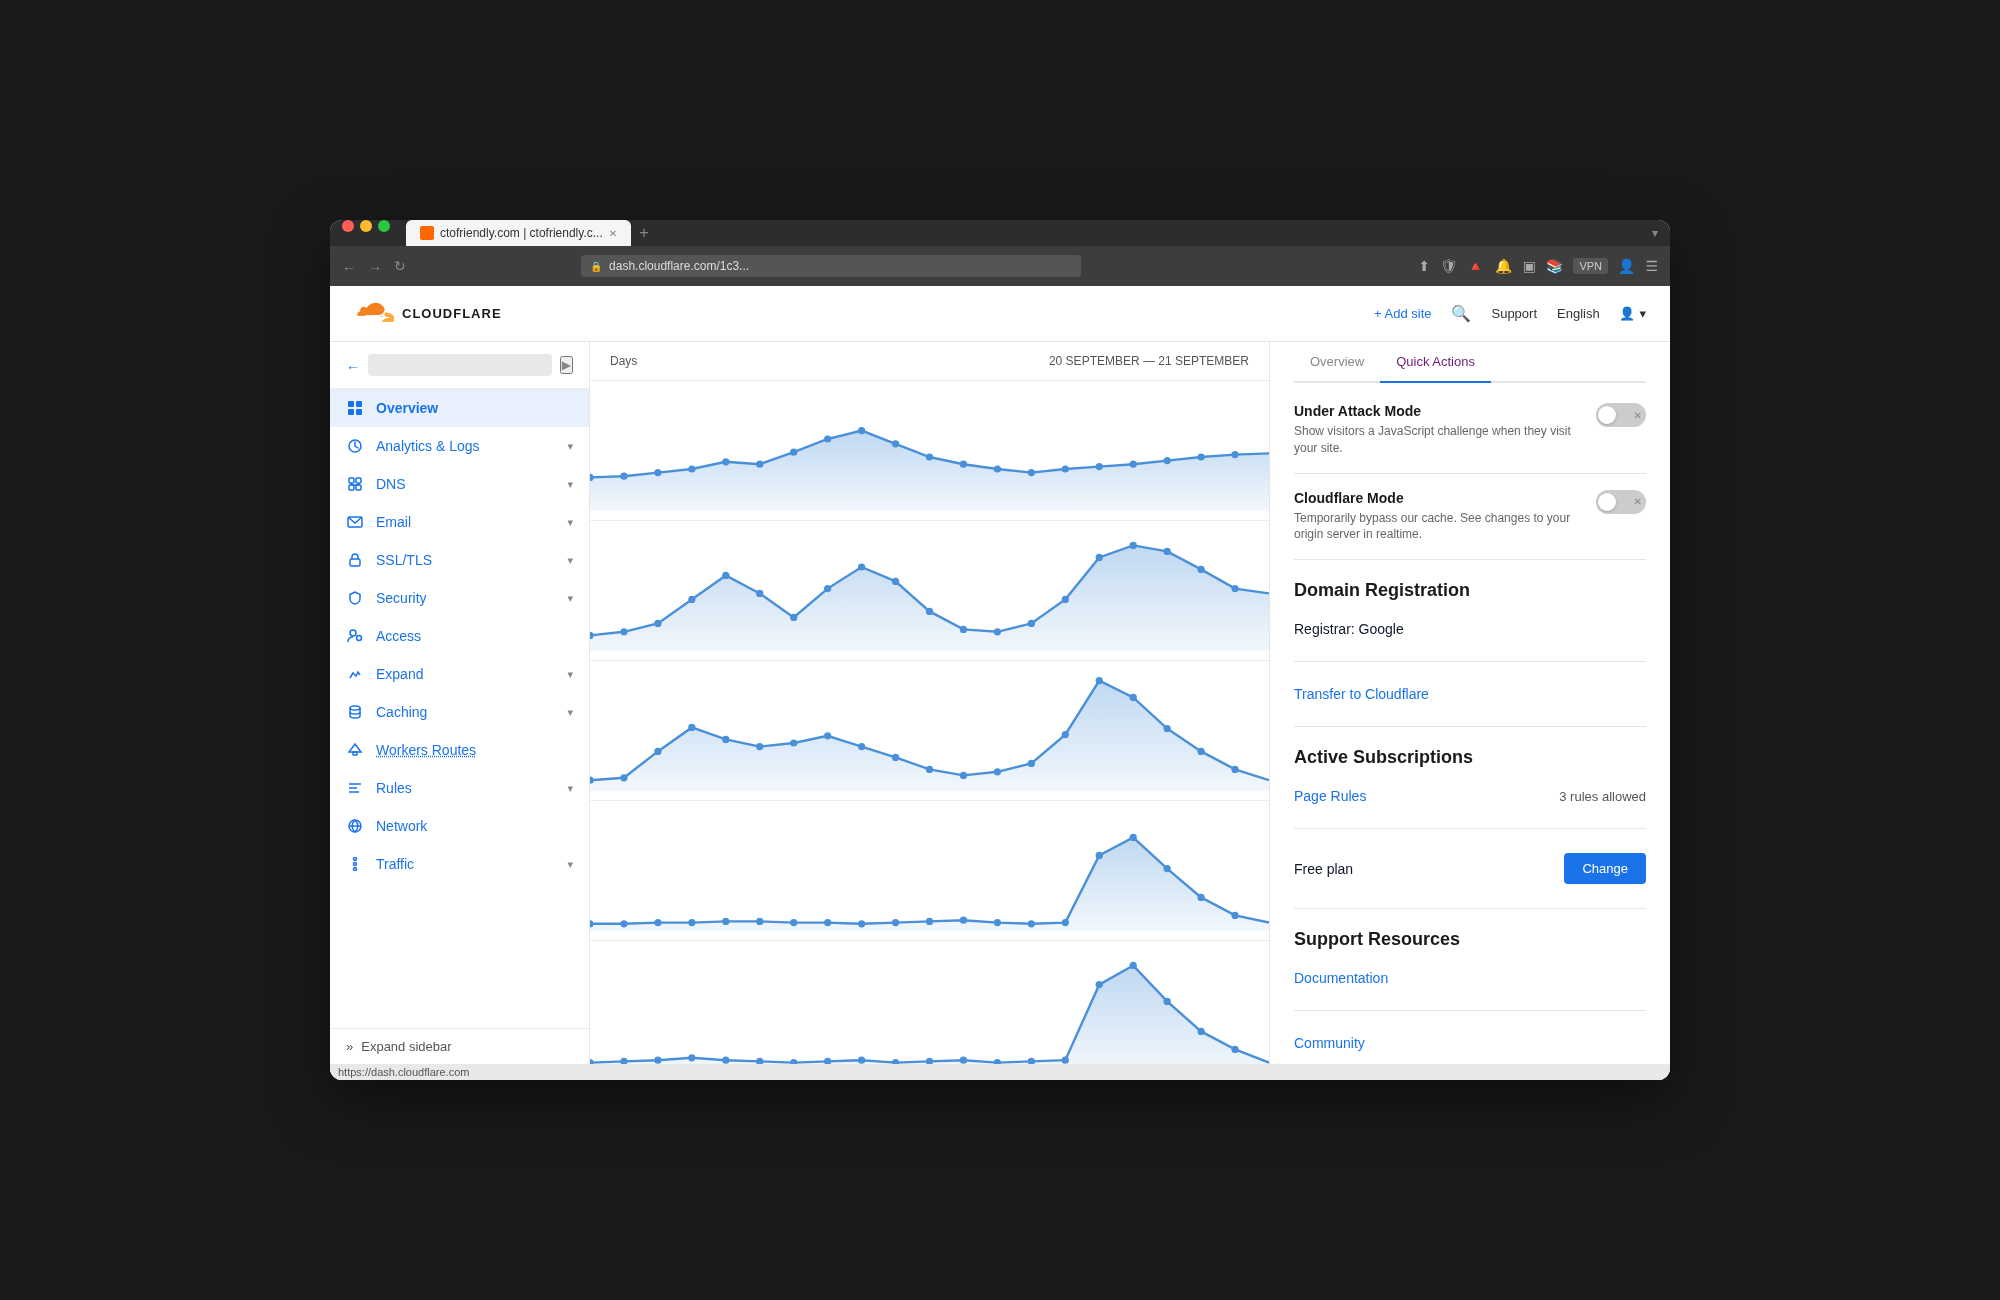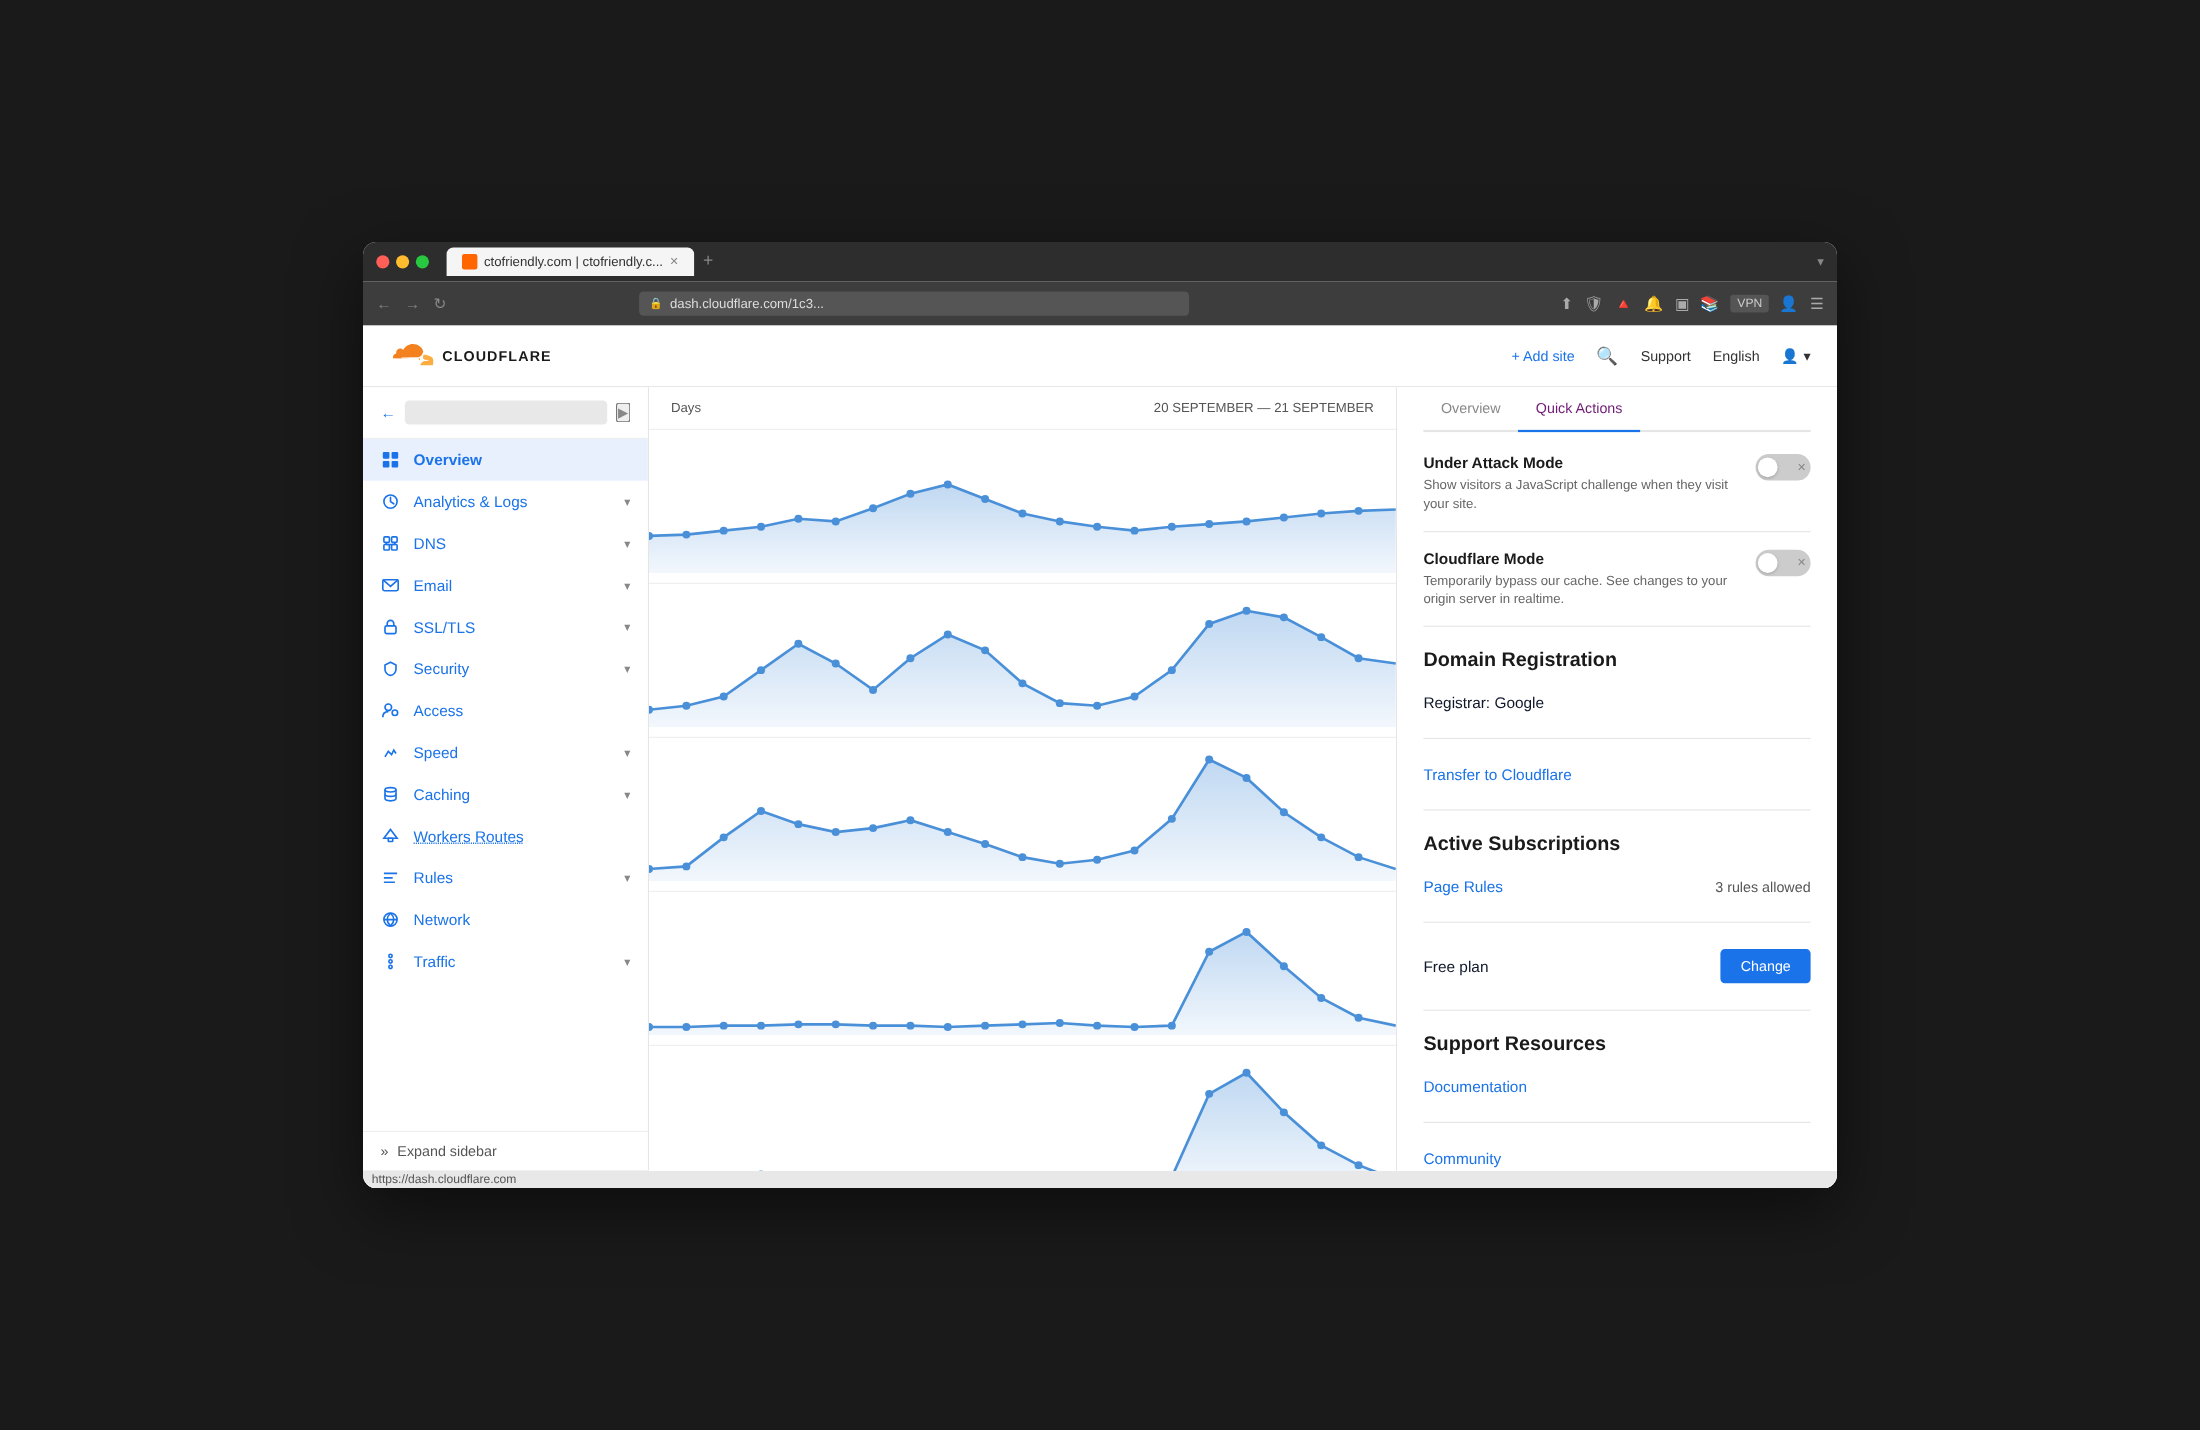--- a/index.html
+++ b/index.html
@@ -12,23 +12,22 @@
       border-radius: 12px;
       overflow: hidden;
       box-shadow: 0 20px 60px rgba(0,0,0,0.5);
       display: flex;
       flex-direction: column;
     }
 
     
     .browser-chrome {
       background: #2d2d2d;
-      height: 36px;
-      display: flex;
-      align-items: center;
+      height: 26px;
+      display: flex;
       padding: 0 12px;
       gap: 8px;
       flex-shrink: 0;
     }
     .traffic-lights { display: flex; gap: 6px; }
     .tl { width: 12px; height: 12px; border-radius: 50%; }
     .tl-red { background: #ff5f57; }
     .tl-yellow { background: #febc2e; }
     .tl-green { background: #28c840; }
     .tab-bar { display: flex; align-items: center; margin-left: 8px; gap: 4px; flex: 1; }
@@ -368,21 +367,21 @@
           </span>
           <span class="si-label">Access</span>
         </div>
 
         <div class="sidebar-item">
           <span class="si-icon">
             <svg viewBox="0 0 16 16" fill="none" stroke="currentColor" stroke-width="1.5">
                 <path d="M3 12l3-5 3 3 2-4 2 3"></path>
               </svg>
           </span>
-          <span class="si-label">Speed</span>
+          <span class="si-label">Expand</span>
           <span class="si-arrow">▾</span>
         </div>
 
         <div class="sidebar-item">
           <span class="si-icon">
             <svg viewBox="0 0 16 16" fill="none" stroke="currentColor" stroke-width="1.5">
                 <ellipse cx="8" cy="4" rx="5" ry="2"></ellipse>
                 <path d="M3 4v4c0 1.1 2.2 2 5 2s5-.9 5-2V4"></path>
                 <path d="M3 8v4c0 1.1 2.2 2 5 2s5-.9 5-2V8"></path>
               </svg>

